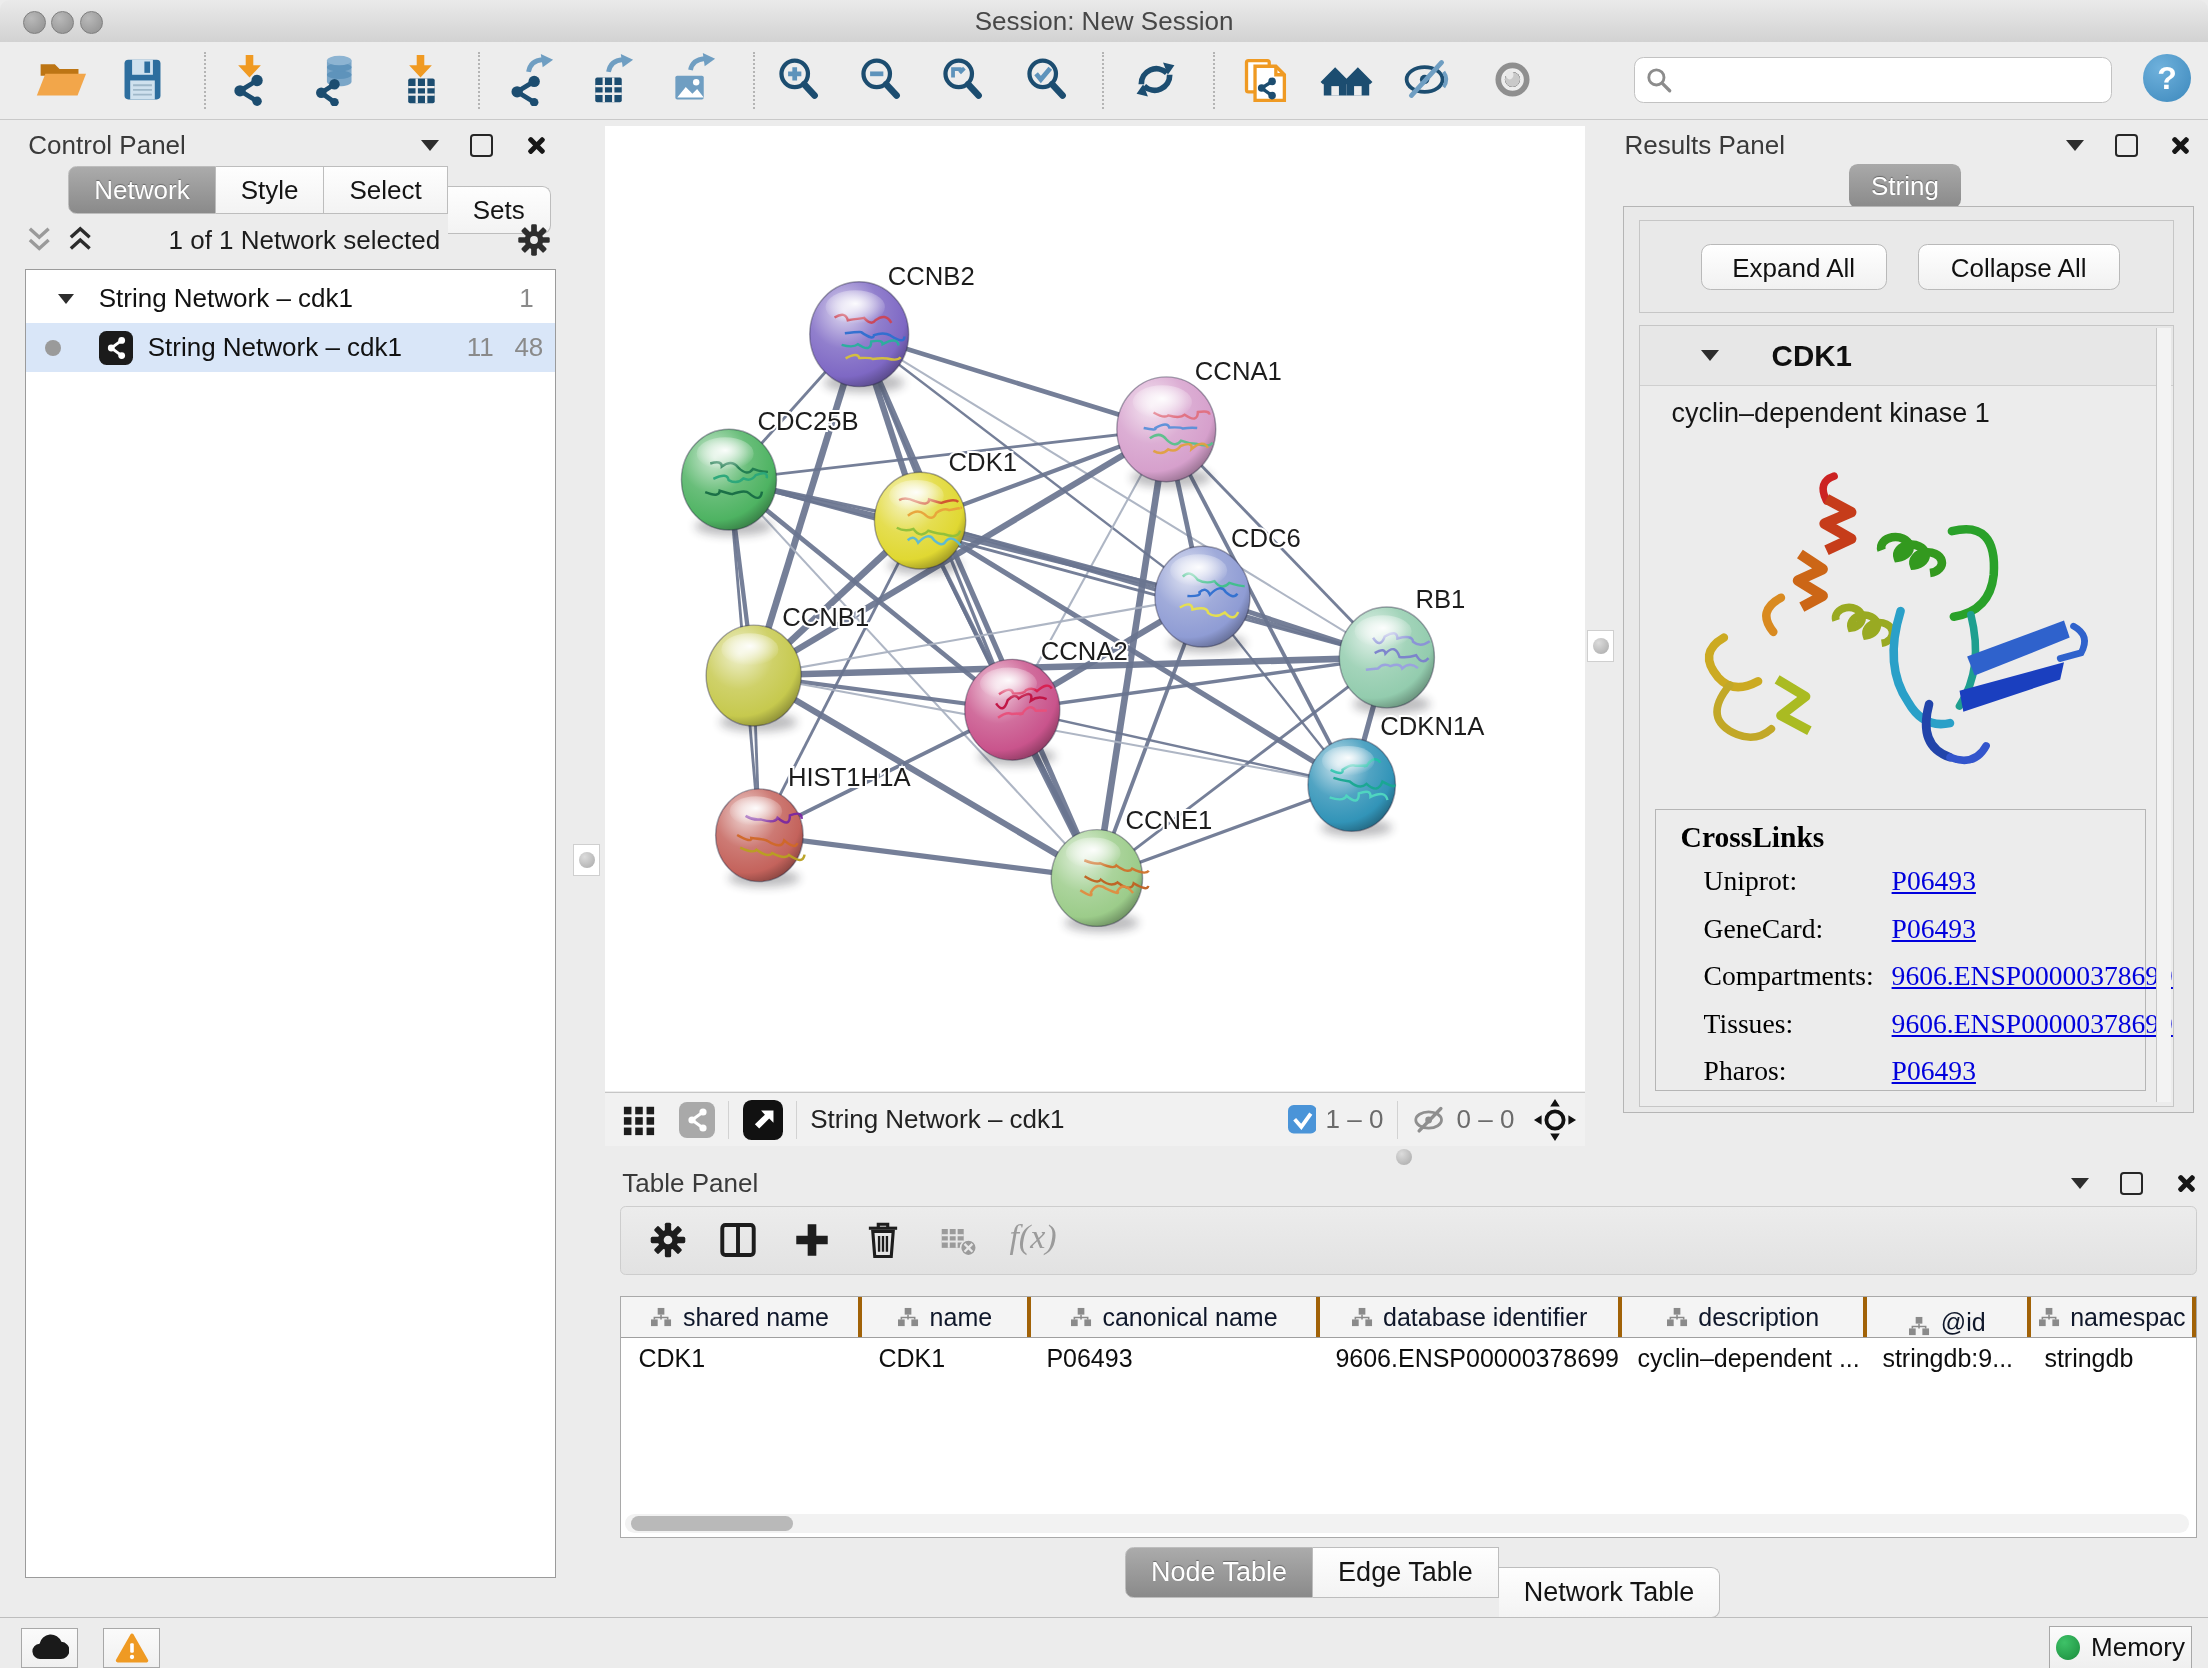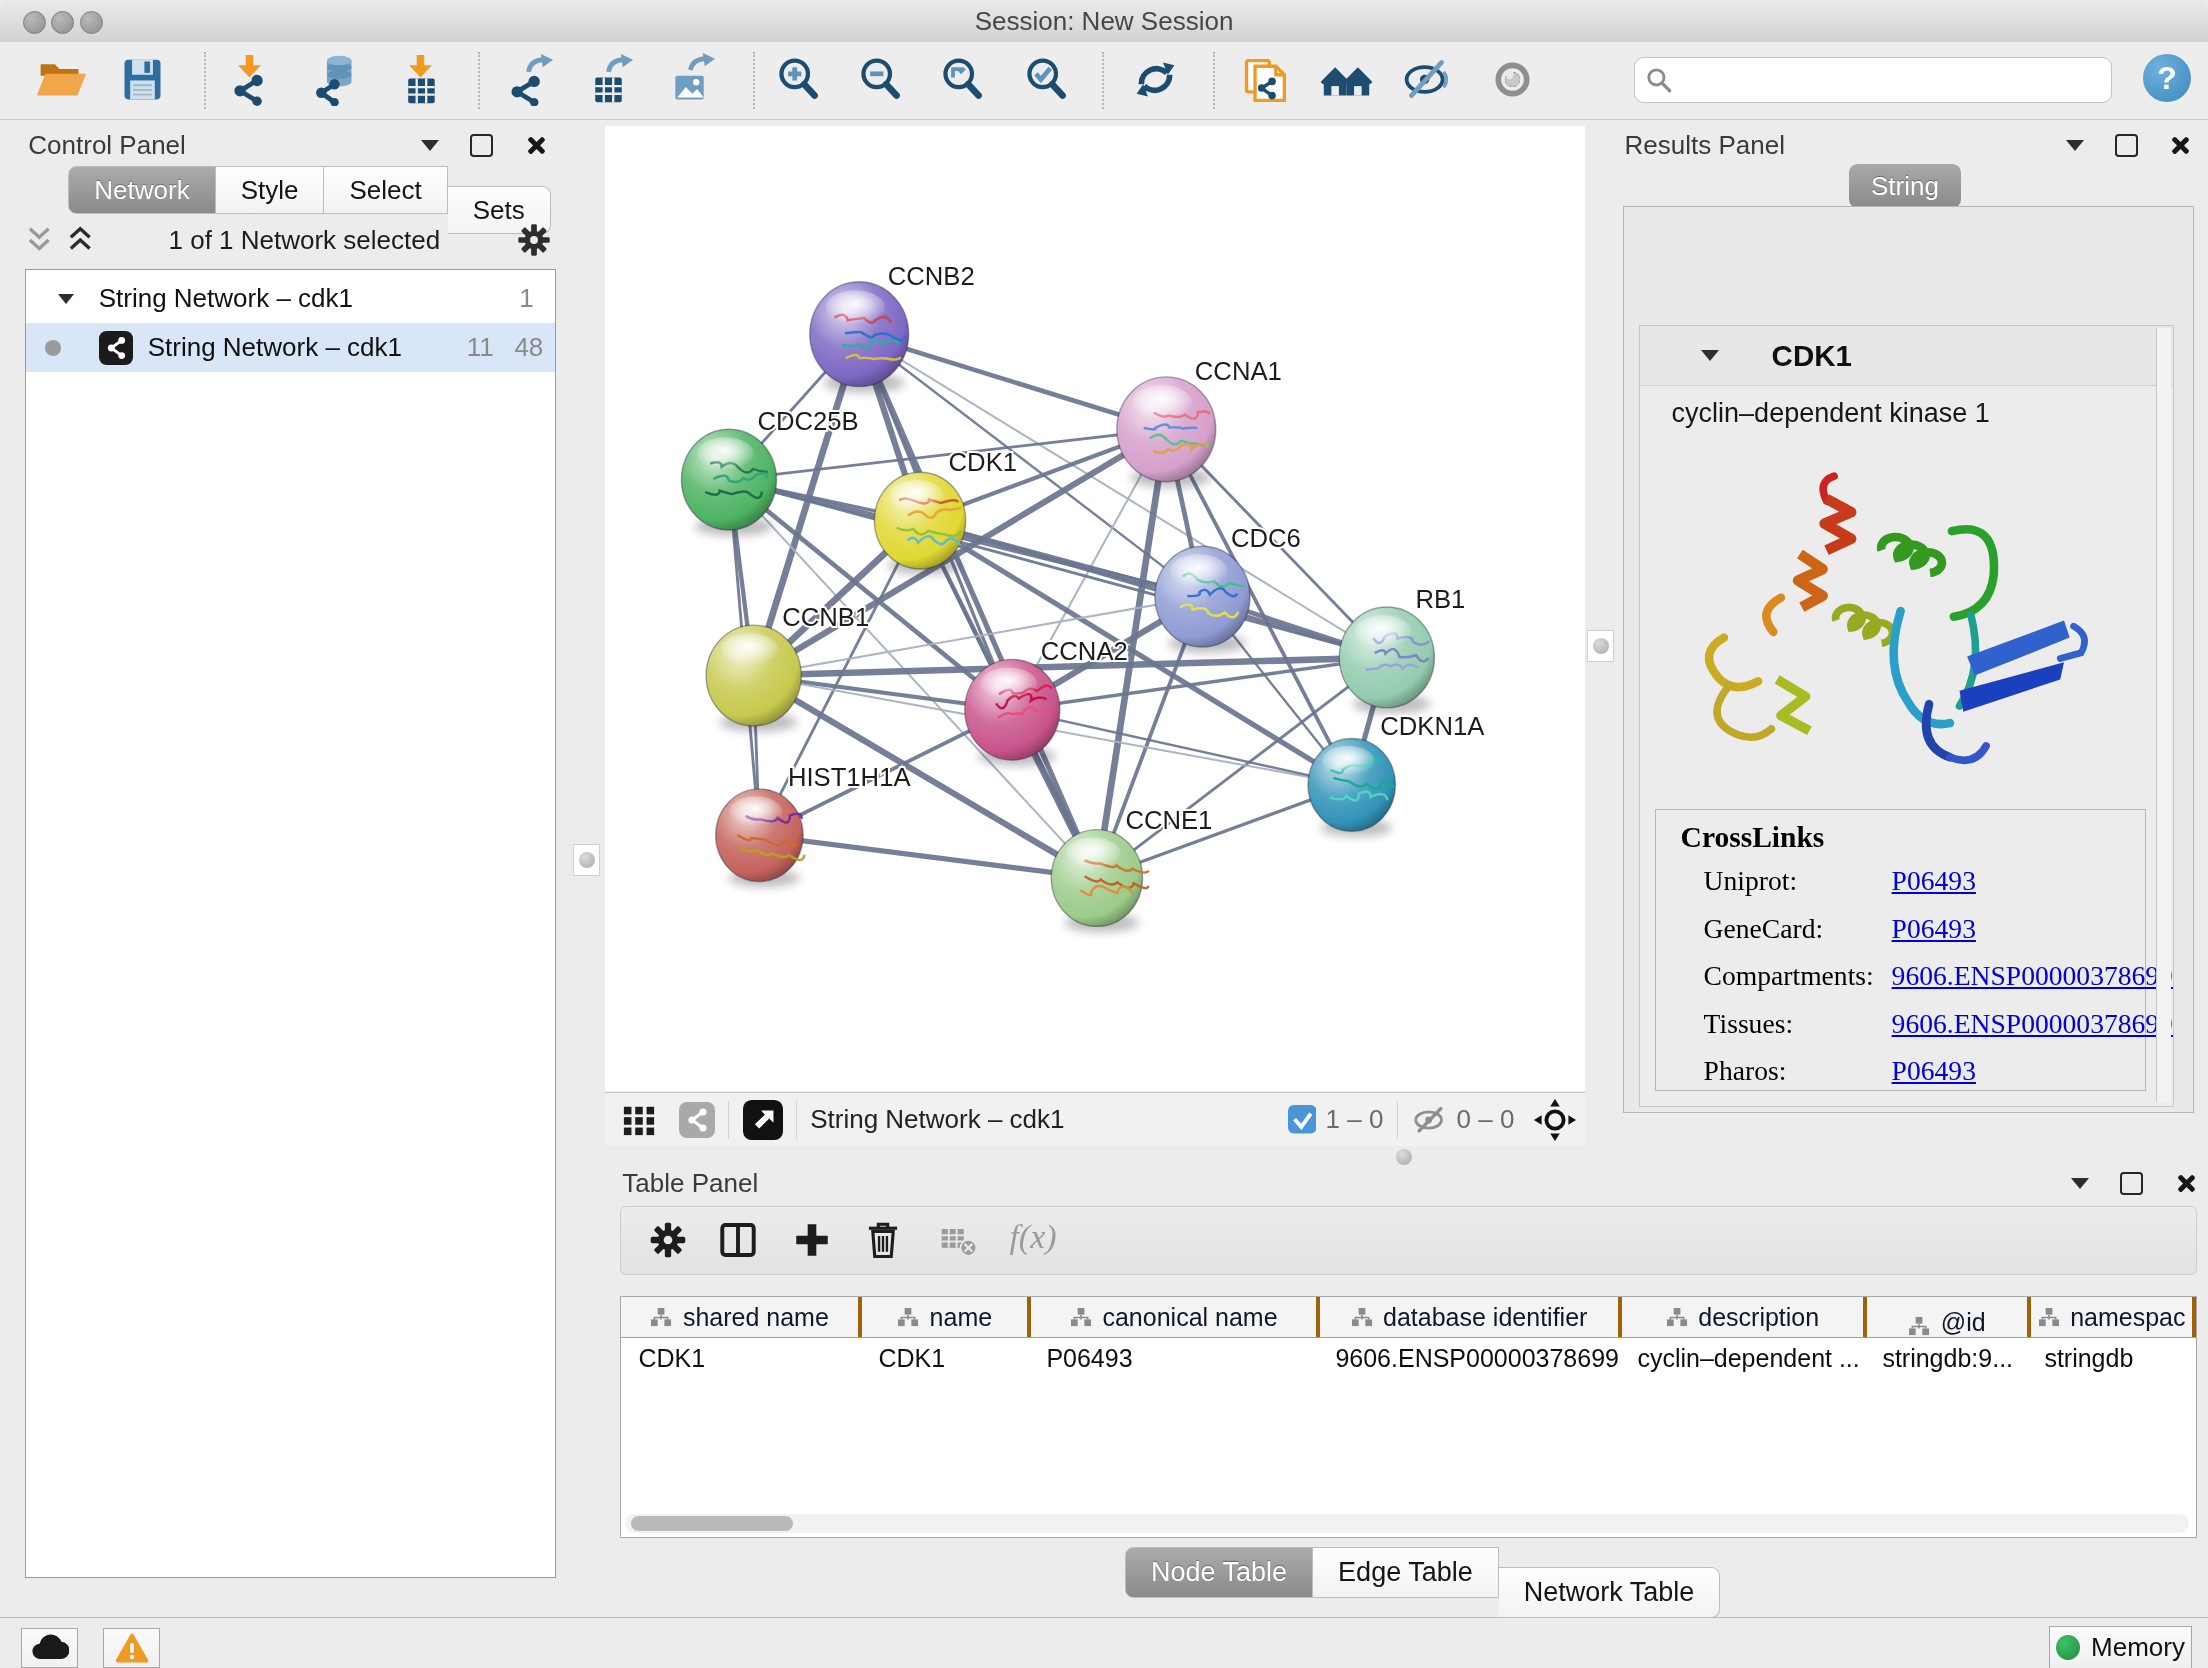--- a/index.html
+++ b/index.html
@@ -614,20 +614,24 @@
 <div class="abs rpanel">
   <div class="panhead" style="left:9.5px;top:5.7px;width:567px">
     <span class="ptitle">Results Panel</span>
     <span style="flex:1"></span>
     <span class="tri-down"></span>
     <span class="floatico"></span>
     <span class="xico"></span>
   </div>
   <div class="stringtab">String</div>
   <div class="rbox">
+    <div class="btnbox">
+      <button class="macbtn" style="left:61px;width:186px">Expand All</button>
+      <button class="macbtn" style="left:278px;width:202px">Collapse All</button>
+    </div>
     <div class="cdkbox">
       <div class="cdkhead">
         <span class="tri-down" style="margin-left:61px"></span>
         <span class="gene" style="margin-left:53px">CDK1</span>
       </div>
       <div class="desc">cyclin–dependent kinase 1</div>
       <svg style="position:absolute;left:34px;top:133px" width="438" height="342" viewBox="0 0 460 360">
         <path d="M168 18q-18 6-8 26" fill="none" stroke="#cc2222" stroke-width="8" stroke-linecap="round"></path>
         <path d="M160 42l26 14-28 12 28 16-26 12" fill="none" stroke="#c63c1a" stroke-width="11" stroke-linejoin="round"></path>
         <path d="M132 100l24 16-26 12 26 16-22 12" fill="none" stroke="#cc6616" stroke-width="11" stroke-linejoin="round"></path>

